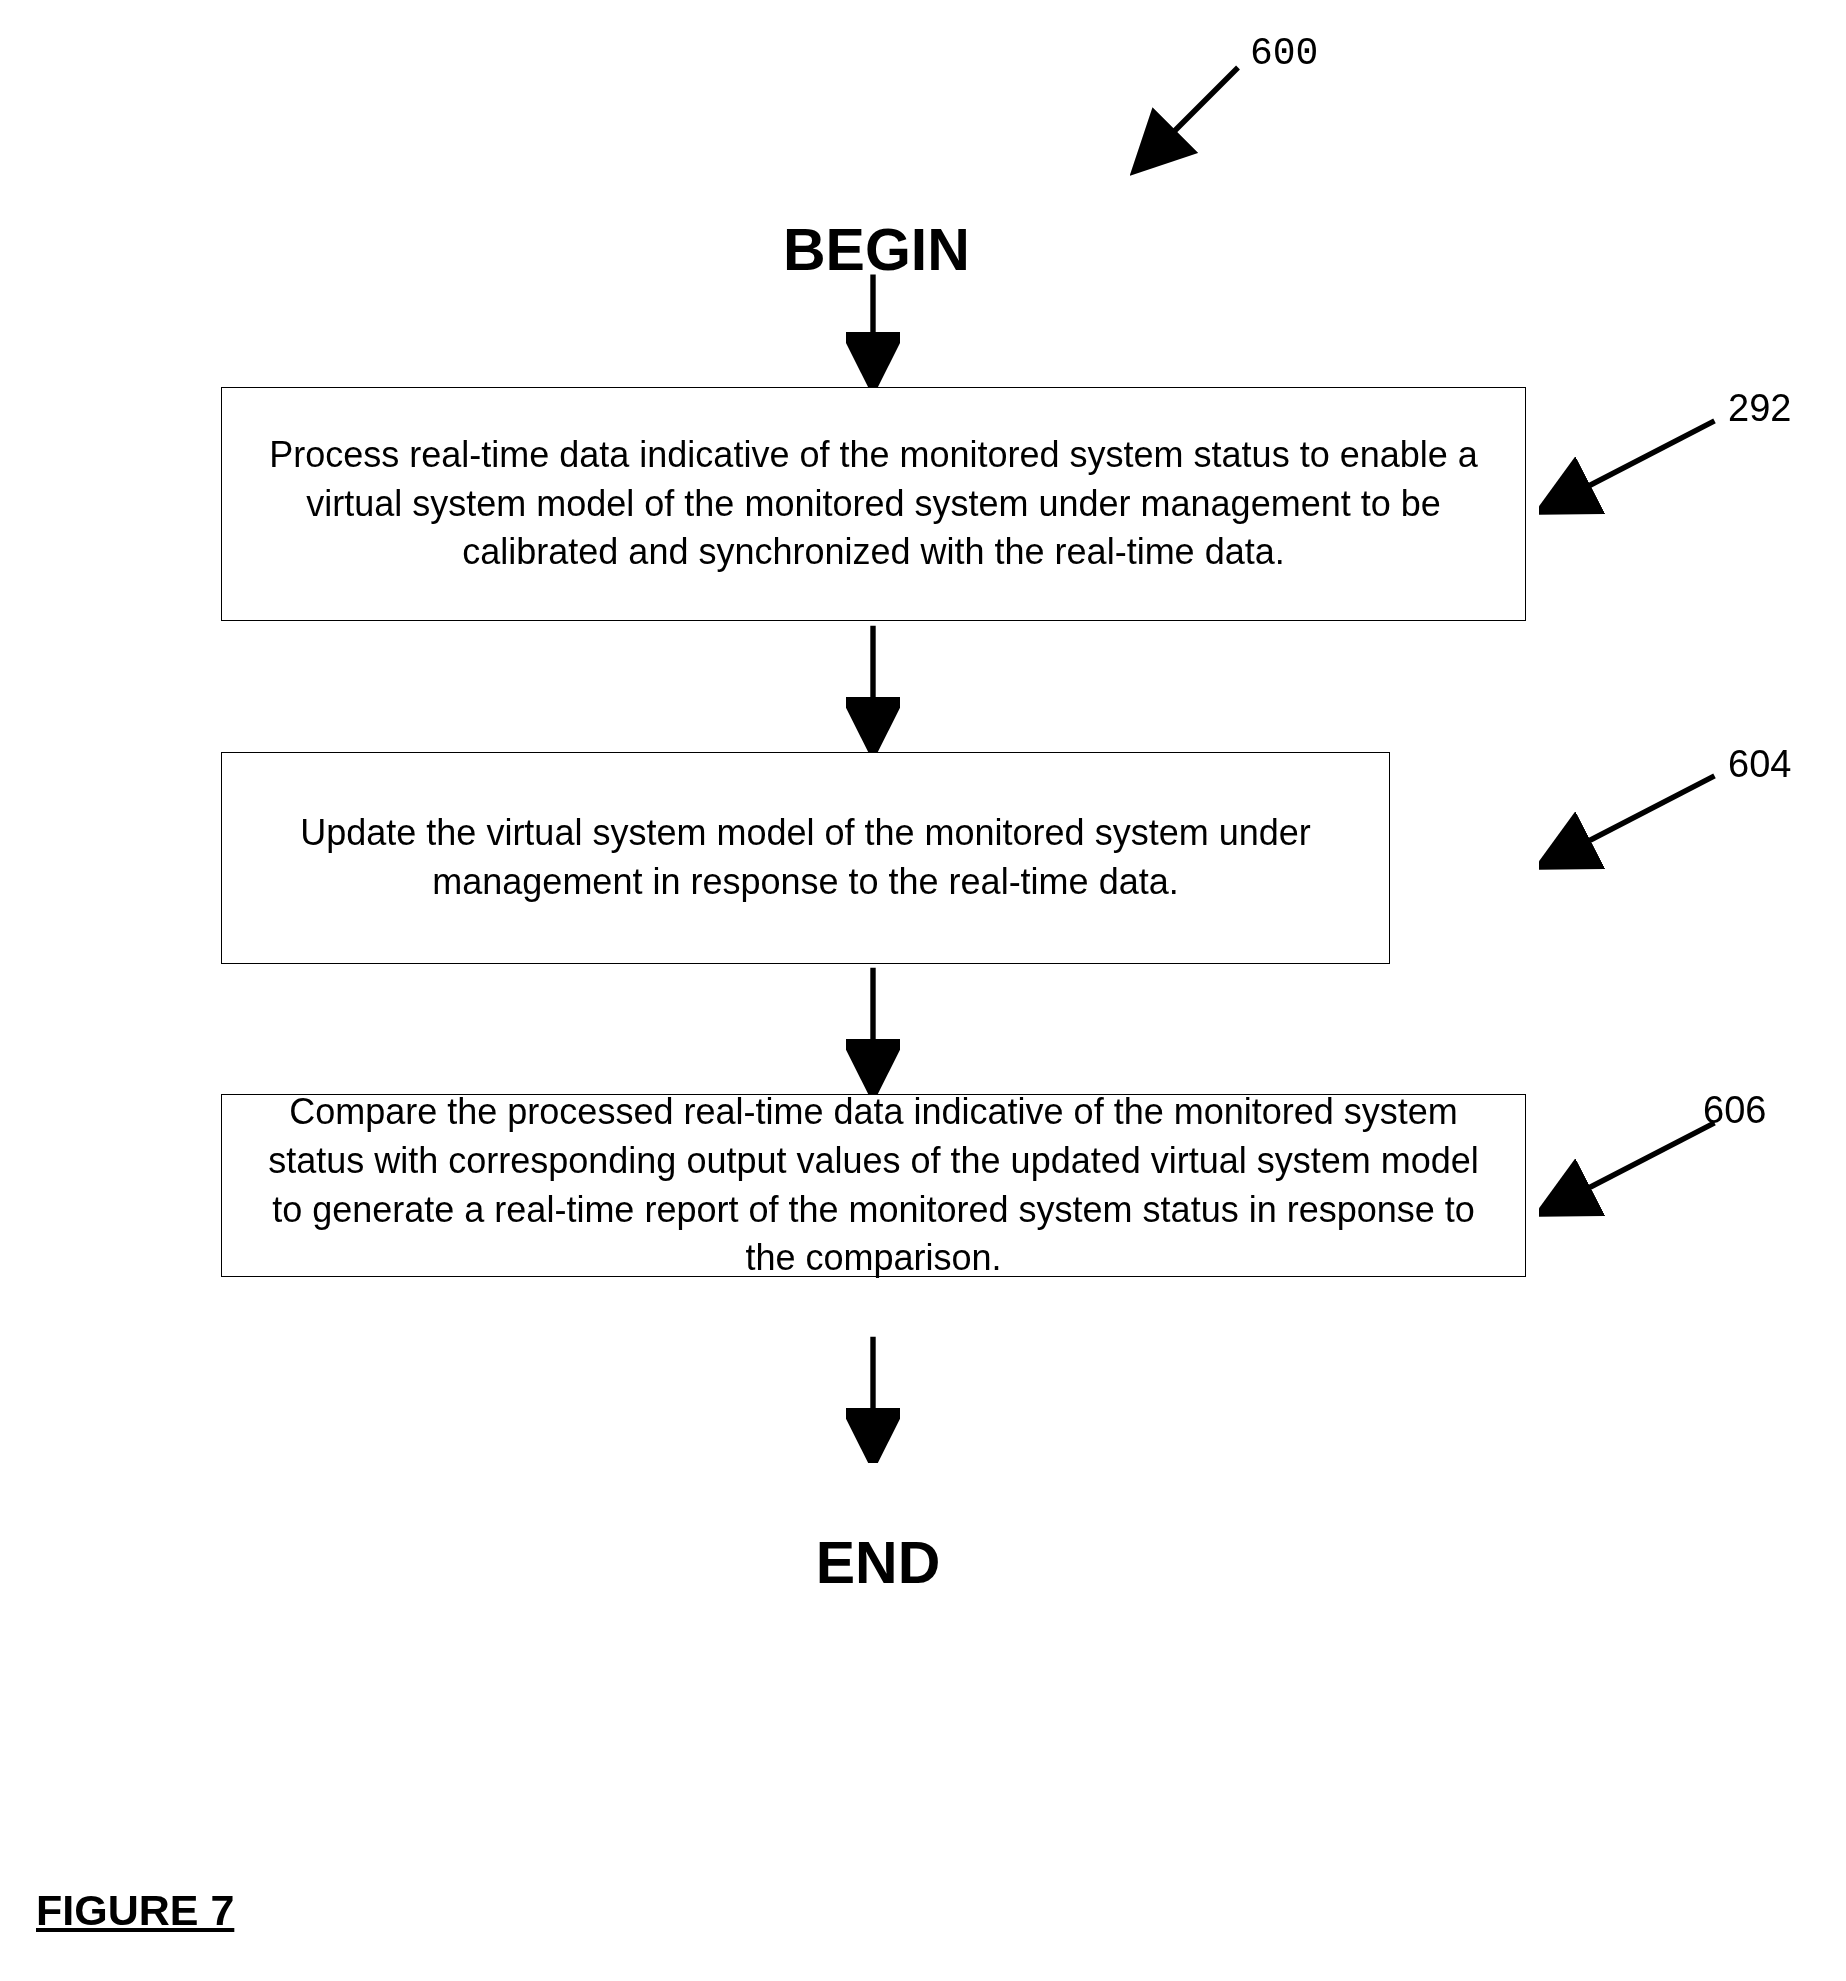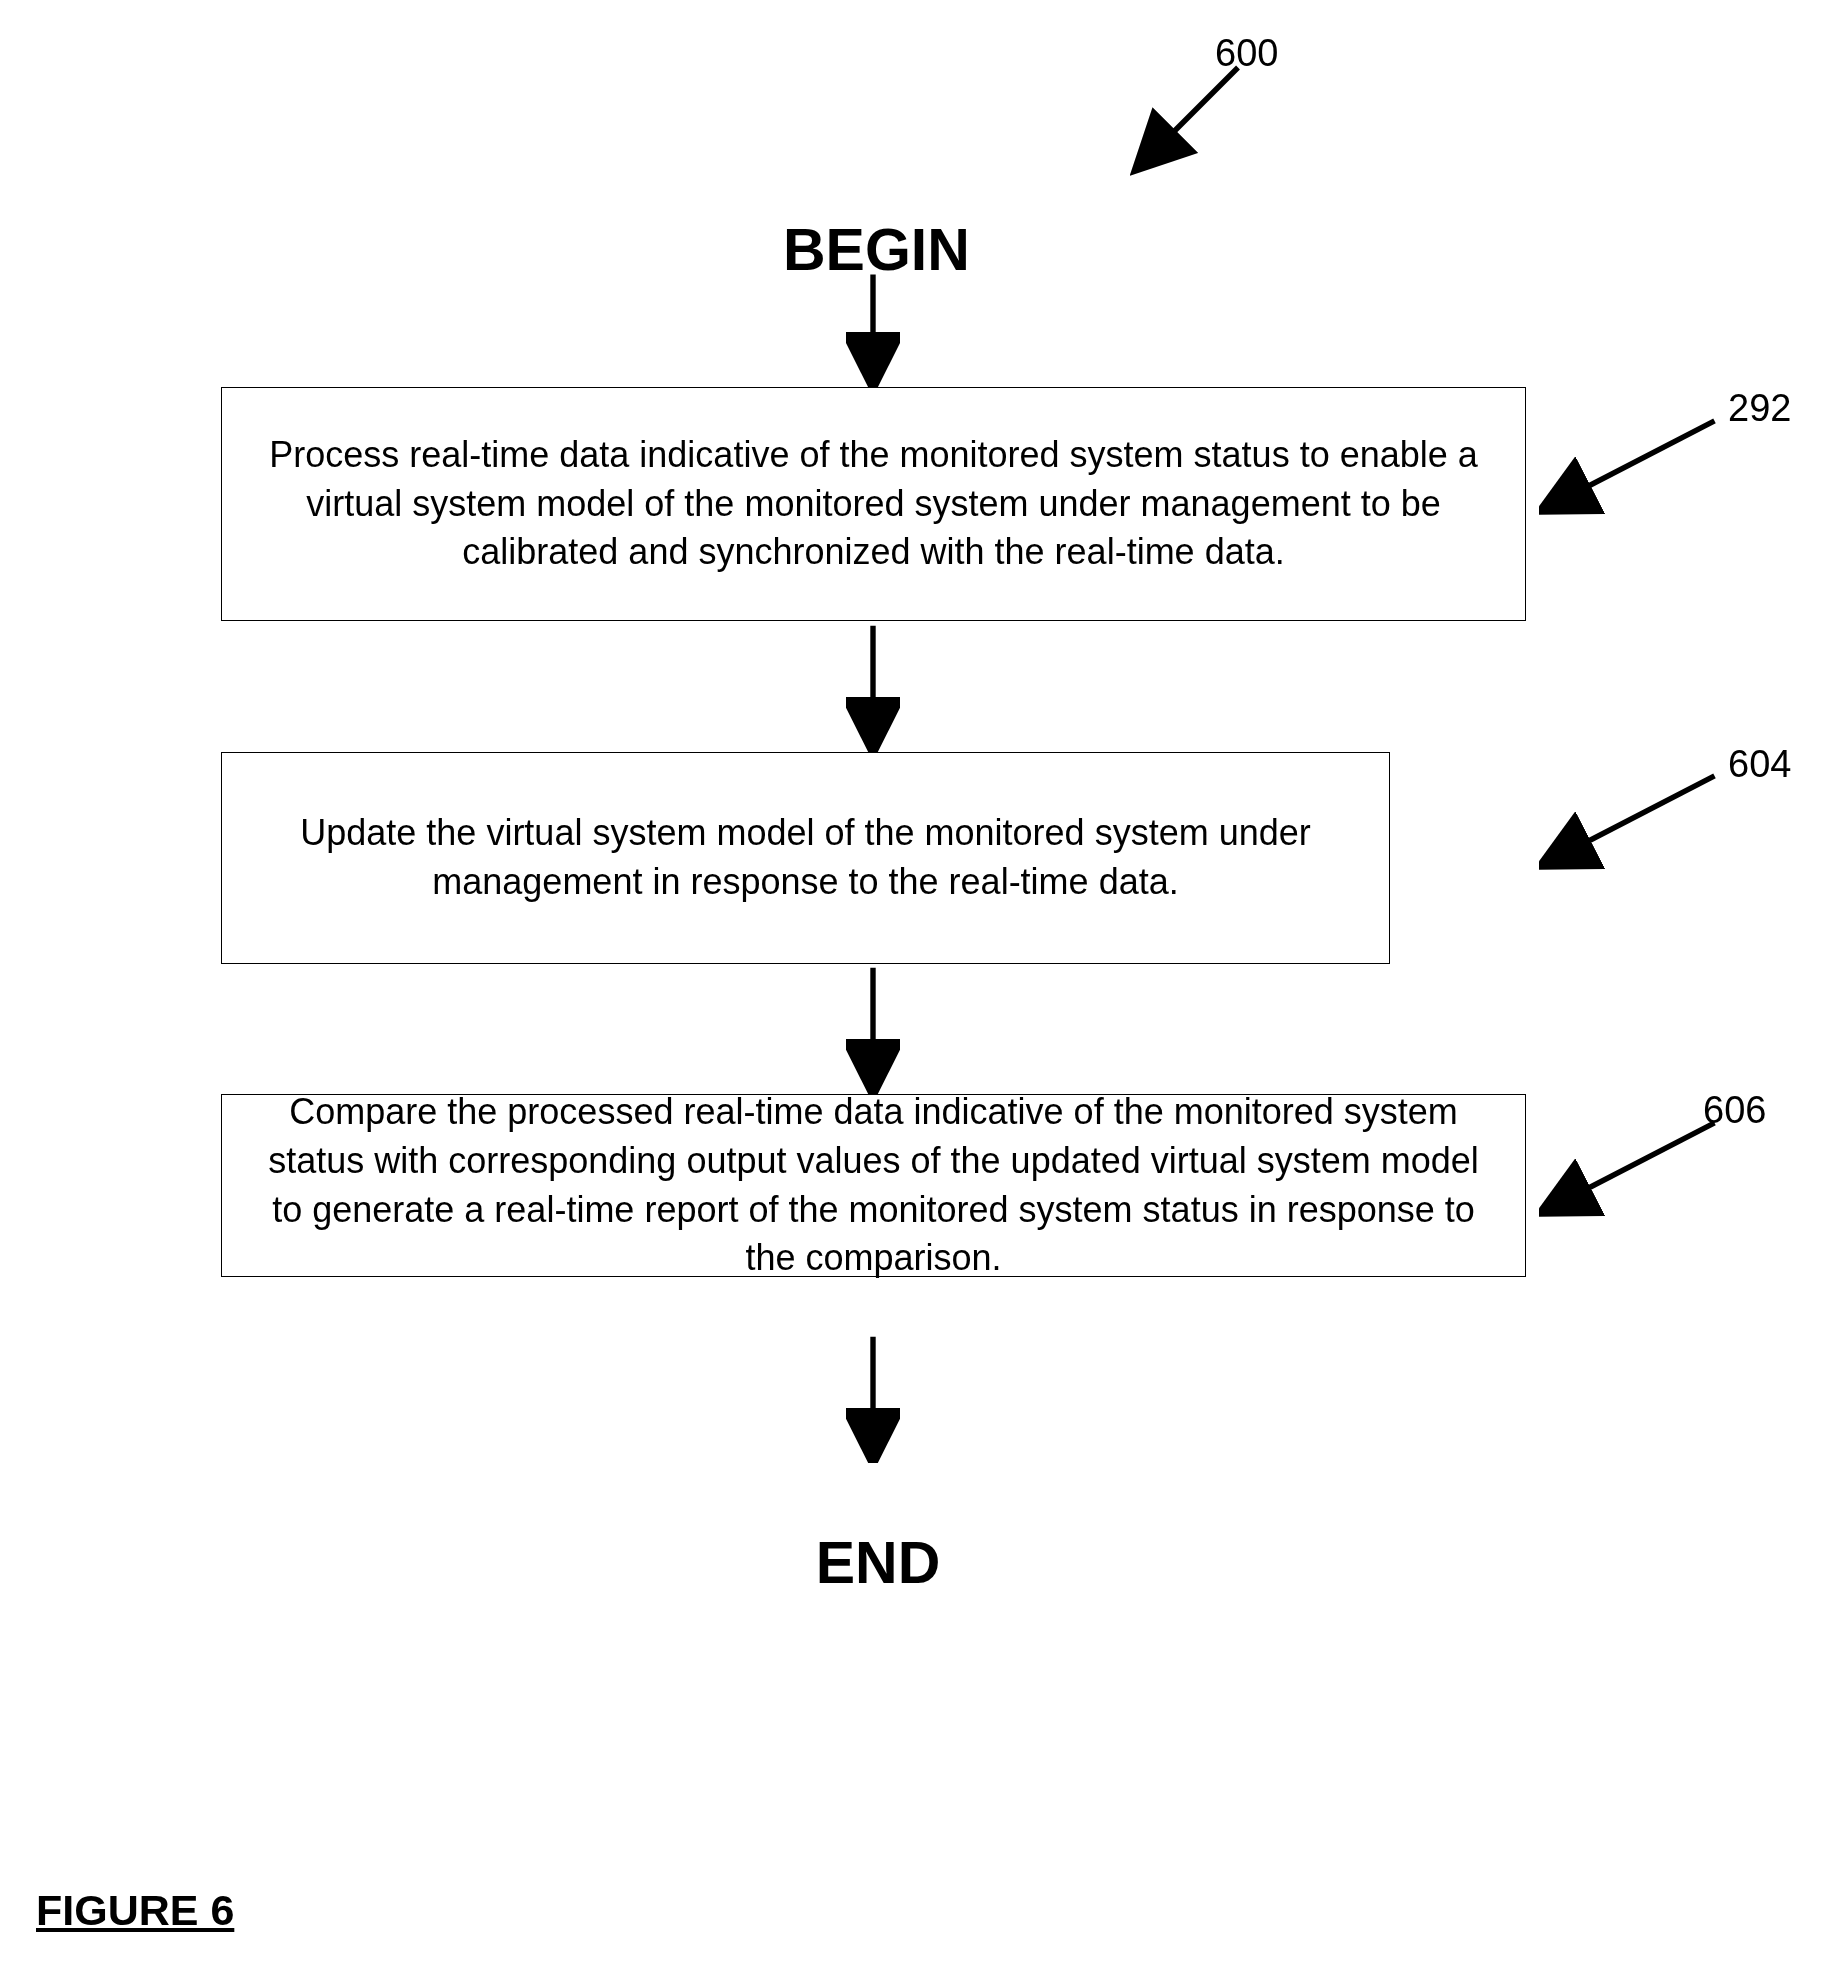--- a/index.html
+++ b/index.html
@@ -44,21 +44,21 @@
   }
   .arrow-svg {
     position: absolute;
   }
 </style>
 </head>
 <body>
 
 <div class="canvas">
 
-  <div class="ref-label" style="left:1215px; top:31.5px;">600</div>
+  <div class="ref-label" style="left:1250px; top:31.5px;font-family:Liberation Mono, monospace;">600</div>
 
   <svg class="arrow-svg" style="left:1130px; top:54px;" width="126" height="126" viewBox="0 0 140 140">
     <defs>
       <marker id="ah-main" markerWidth="14" markerHeight="14" refX="6" refY="6" orient="auto">
         <path d="M0,0 L12,6 L0,12 Z" fill="#000"></path>
       </marker>
     </defs>
     <line x1="120" y1="15" x2="25" y2="110" stroke="#000" stroke-width="6" marker-end="url(#ah-main)"></line>
   </svg>
 
@@ -128,16 +128,16 @@
     <defs>
       <marker id="ah4" markerWidth="14" markerHeight="14" refX="6" refY="6" orient="auto">
         <path d="M0,0 L12,6 L0,12 Z" fill="#000"></path>
       </marker>
     </defs>
     <line x1="30" y1="5" x2="30" y2="120" stroke="#000" stroke-width="6" marker-end="url(#ah4)"></line>
   </svg>
 
   <div class="end-label" style="left:815px; top:1485px; width:126px;margin-top:44px;">END</div>
 
-  <div class="figure-label" style="left:36px; top:1886px;">FIGURE 6</div>
+  <div class="figure-label" style="left:36px; top:1886px;">FIGURE 7</div>
 
 </div>
 
 
 </body></html>

